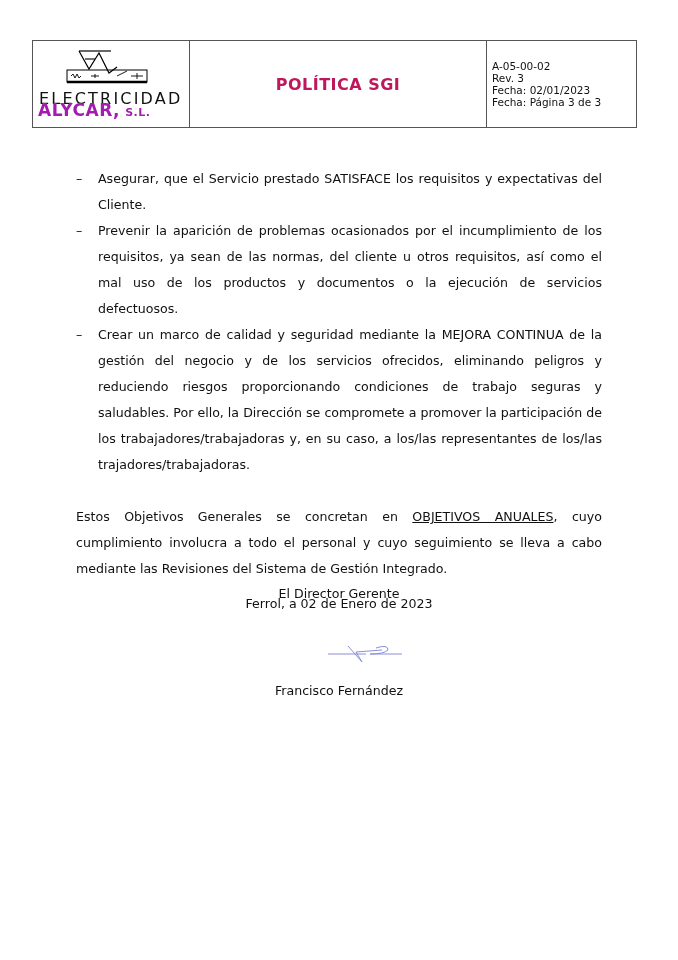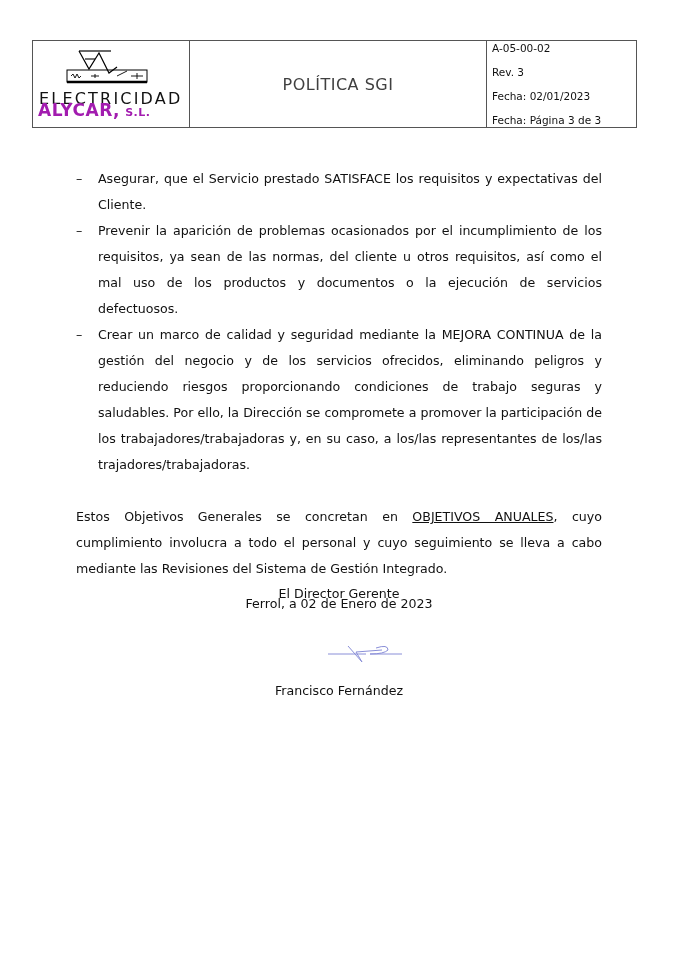--- a/index.html
+++ b/index.html
@@ -3,22 +3,22 @@
 <meta charset="utf-8">
 <style>
   html, body { margin: 0; padding: 0; background: #ffffff; }
   body { width: 678px; height: 960px; position: relative; overflow: hidden;
          font-family: "DejaVu Sans", sans-serif; color: #111; }
   .header-table { position: absolute; left: 32px; top: 40px; width: 605px; height: 88px;
                   border: 1px solid #555; box-sizing: border-box; display: flex; }
   .logo-cell { width: 157px; border-right: 1px solid #555; box-sizing: border-box; position: relative; }
   .title-cell { width: 297px; border-right: 1px solid #555; box-sizing: border-box;
                 display: flex; align-items: center; justify-content: center; }
-  .title-cell span { color: #404040; font-weight: normal; font-size: 16px; letter-spacing: 0.5px; }
-  .meta-cell { flex: 1; display: flex; flex-direction: column; justify-content: space-between;
+  .title-cell span { color: #be185d; font-weight: bold; font-size: 16px; letter-spacing: 0.5px; }
+  .meta-cell { flex: 1; display: flex; flex-direction: column; justify-content: center;
                padding: 1px 0 1px 5px; font-size: 10.5px; }
   .logo-svg { position: absolute; left: 32px; top: 8px; }
   .logo-word1 { position: absolute; left: 6px; top: 48px; font-size: 16px; letter-spacing: 2.2px;
                 font-family: "DejaVu Sans", sans-serif; color: #111; }
   .logo-word2 { position: absolute; left: 5px; top: 59px; font-family: "DejaVu Sans", sans-serif;
                 color: #a21caf; white-space: nowrap; }
   .logo-word2 .big { font-size: 17px; font-weight: bold; letter-spacing: 0.5px; }
   .logo-word2 .small { font-size: 11px; font-weight: bold; letter-spacing: 0.5px; }
 
   .content { position: absolute; left: 76px; top: 166px; width: 526px; font-size: 12.6px; line-height: 26px; }

